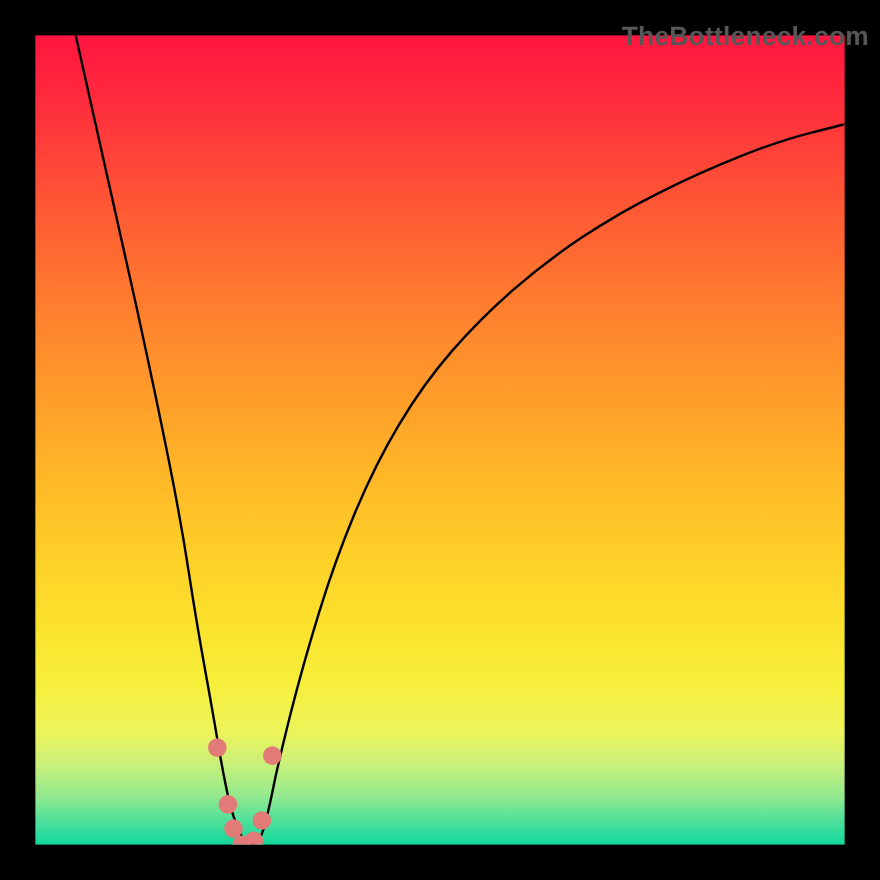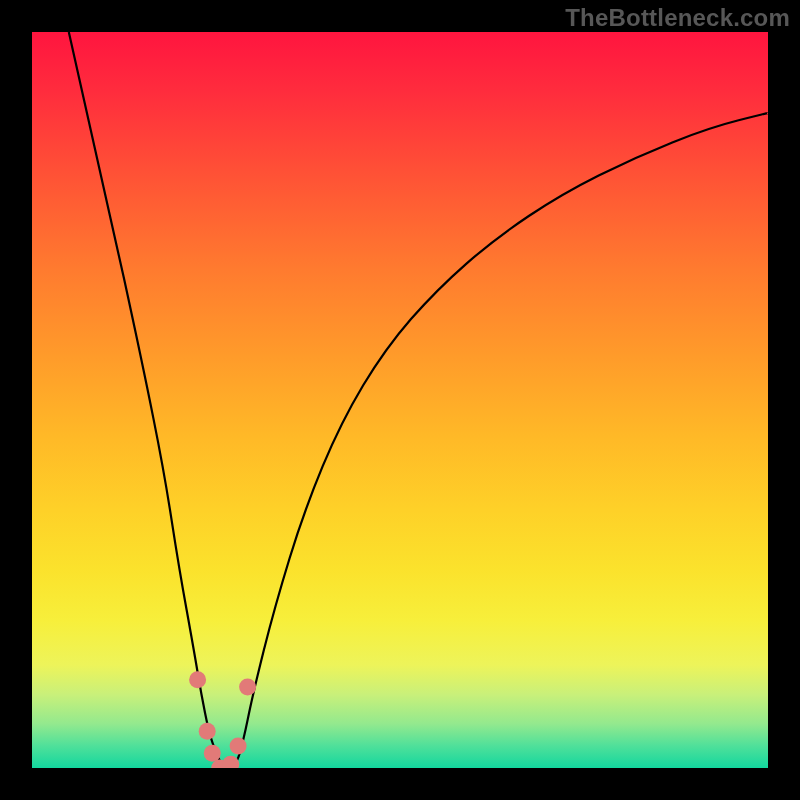--- a/index.html
+++ b/index.html
@@ -12,21 +12,21 @@
     font-family: Arial, Helvetica, sans-serif;
   }
   .frame {
     position: relative;
     width: 800px;
     height: 800px;
     background: #000;
   }
   .watermark {
     position: absolute;
-    top: 4px;
+    top: 20px;
     right: 10px;
     color: #575757;
     font-size: 24px;
     font-weight: 600;
     letter-spacing: 0.2px;
     z-index: 10;
     user-select: none;
   }
   .plot-area {
     position: absolute;

